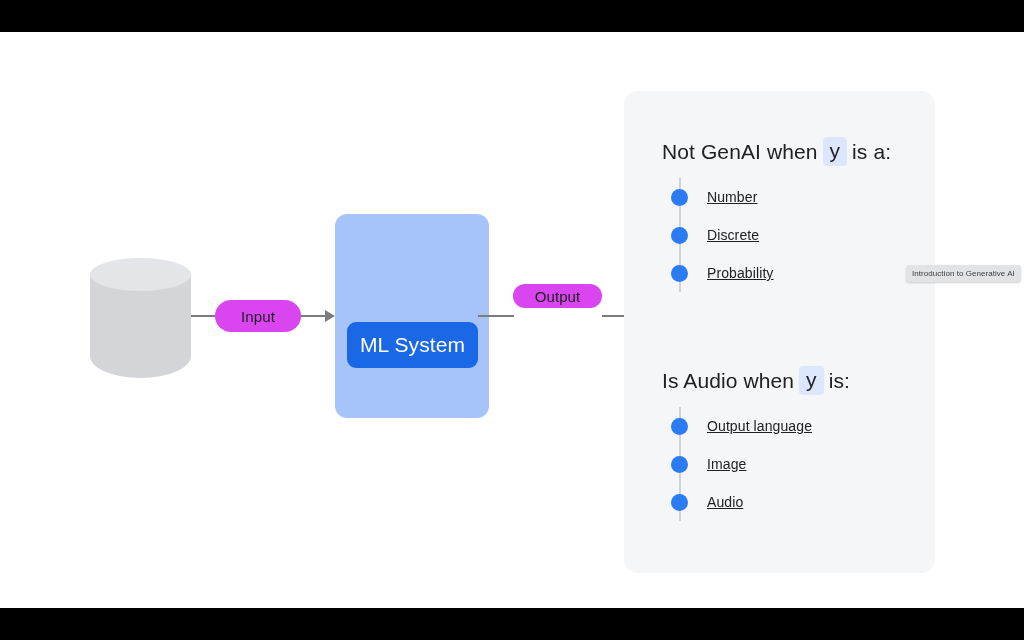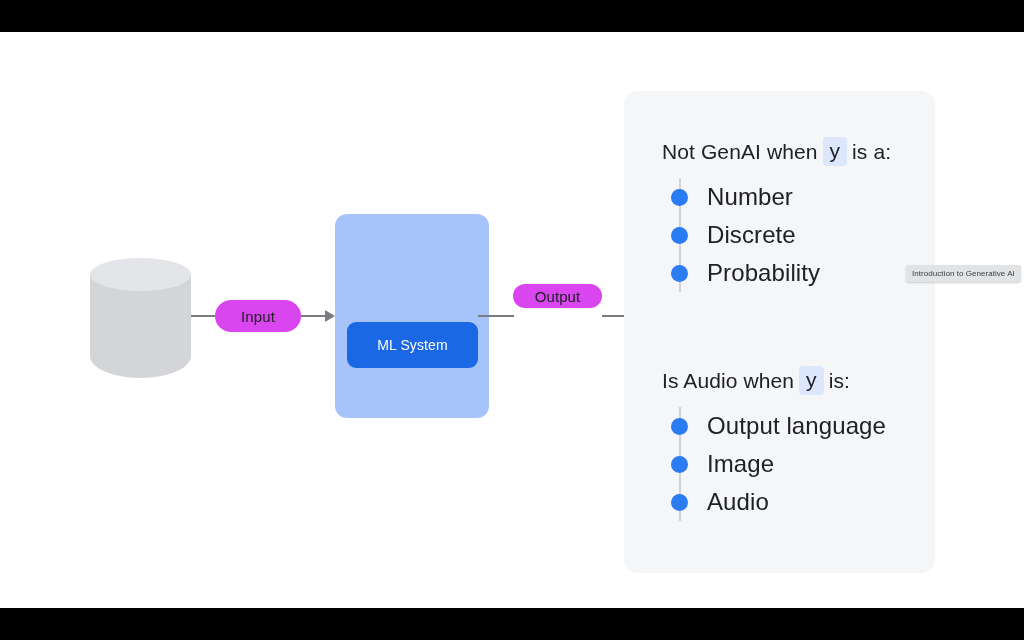--- a/index.html
+++ b/index.html
@@ -105,21 +105,21 @@
     left: 347px;
     top: 290px;
     width: 131px;
     height: 46px;
     background: #1a68e5;
     border-radius: 9px;
     display: flex;
     align-items: center;
     justify-content: center;
     color: #ffffff;
-    font-size: 14px;
+    font-size: 21px;
     letter-spacing: 0.1px;
   }
 
   
   .info-panel {
     position: absolute;
     left: 624px;
     top: 59px;
     width: 311px;
     height: 482px;
@@ -173,24 +173,25 @@
   .tl-dot {
     position: absolute;
     left: 9px;
     width: 17px;
     height: 17px;
     border-radius: 50%;
     background: #2b7bf3;
   }
   .tl-label {
     margin-left: 45px;
-    font-size: 24px;
+    font-size: 14px;
     color: #202124;
     white-space: nowrap;
     letter-spacing: 0.1px;
+    text-decoration: underline;
   }
 
   .tooltip {
     position: absolute;
     left: 906px;
     top: 233px;
     background: #e2e3e5;
     color: #3c4043;
     font-size: 8px;
     padding: 4px 6px;

